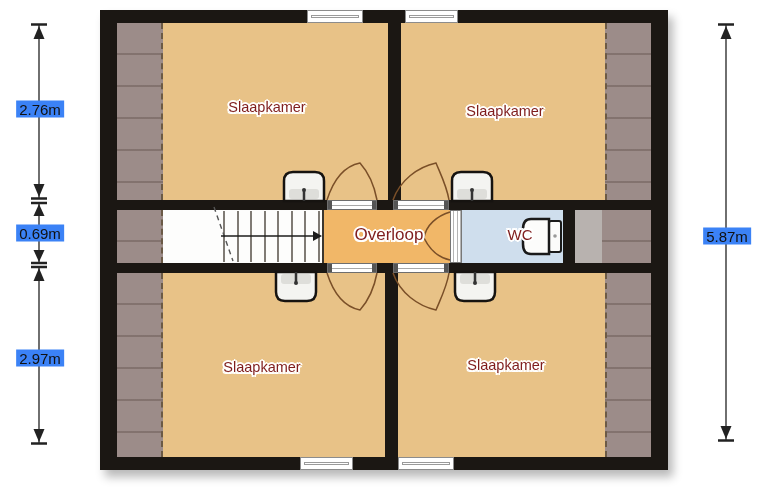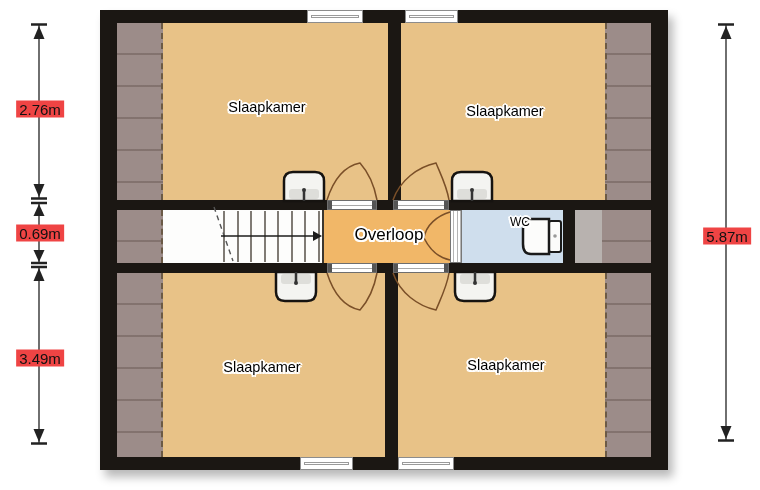--- a/index.html
+++ b/index.html
@@ -49,28 +49,28 @@
   }
   .door-leaf .cap-a { left: 0; } .door-leaf .cap-b { right: 0; }
   .door-leaf-v { background: linear-gradient(90deg,#fff 0 2px,#b5b5b5 2px 3px,#fff 3px 6px,#b5b5b5 6px 7px,#fff 7px 9px,#b5b5b5 9px 10px,#fff 10px 12px); border: 1px solid #777; }
 
   
   #overlay { position: absolute; left: 0; top: 0; width: 760px; height: 490px; pointer-events: none; }
 
   
   .room-label {
     position: absolute; transform: translate(-50%,-50%);
-    font-size: 14.5px; color: #000000; white-space: nowrap;
+    font-size: 14.5px; color: #7f1d1d; white-space: nowrap;
     text-shadow: -1.5px -1.5px 0 #fff, 1.5px -1.5px 0 #fff,
                  -1.5px 1.5px 0 #fff, 1.5px 1.5px 0 #fff,
                  0 -2px 0 #fff, 0 2px 0 #fff, -2px 0 0 #fff, 2px 0 0 #fff;
   }
   .dim-label {
     position: absolute; transform: translate(-50%,-50%);
-    font-size: 15px; color: #111; background: #ef4444;
+    font-size: 15px; color: #111; background: #3b82f6;
     padding: 0 3px; white-space: nowrap;
   }
 </style>
 </head>
 <body>
 
 <div id="stage">
 
   <div id="building">
 
@@ -221,19 +221,19 @@
       <polygon points="726,26 720.5,39 731.5,39" stroke="none"></polygon>
       <polygon points="726,439 720.5,426 731.5,426" stroke="none"></polygon>
     </g>
   </svg>
 
   <div class="room-label" style="left:267px;top:107px;">Slaapkamer</div>
   <div class="room-label" style="left:505px;top:111px;">Slaapkamer</div>
   <div class="room-label" style="left:262px;top:367px;">Slaapkamer</div>
   <div class="room-label" style="left:506px;top:365px;">Slaapkamer</div>
   <div class="room-label" style="left:389px;top:235px;font-size:17px;">Overloop</div>
-  <div class="room-label" style="left:498px;top:222px;font-size:12px;padding-left:44px;">WC</div>
+  <div class="room-label" style="left:498px;top:234px;font-size:15px;padding-left:44px;">WC</div>
 
   <div class="dim-label" style="left:40px;top:109px;">2.76m</div>
   <div class="dim-label" style="left:40px;top:233px;">0.69m</div>
-  <div class="dim-label" style="left:40px;top:358px;">3.49m</div>
+  <div class="dim-label" style="left:40px;top:358px;">2.97m</div>
   <div class="dim-label" style="left:727px;top:236px;">5.87m</div>
 </div>
 
 </body></html>

